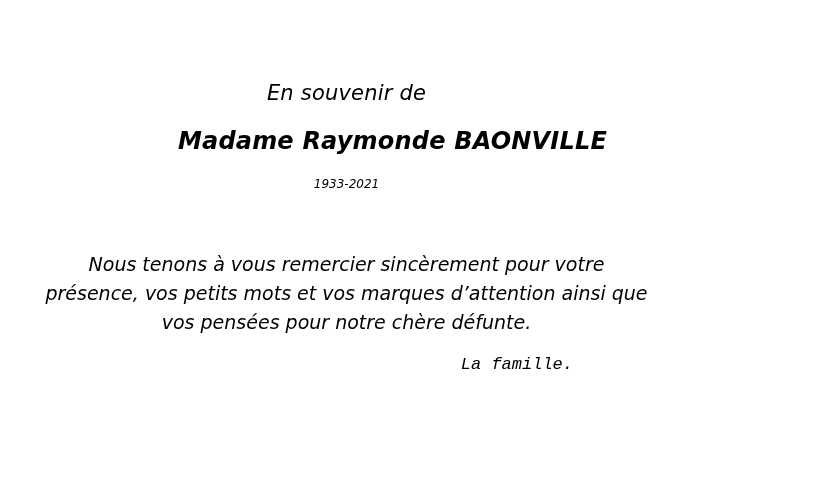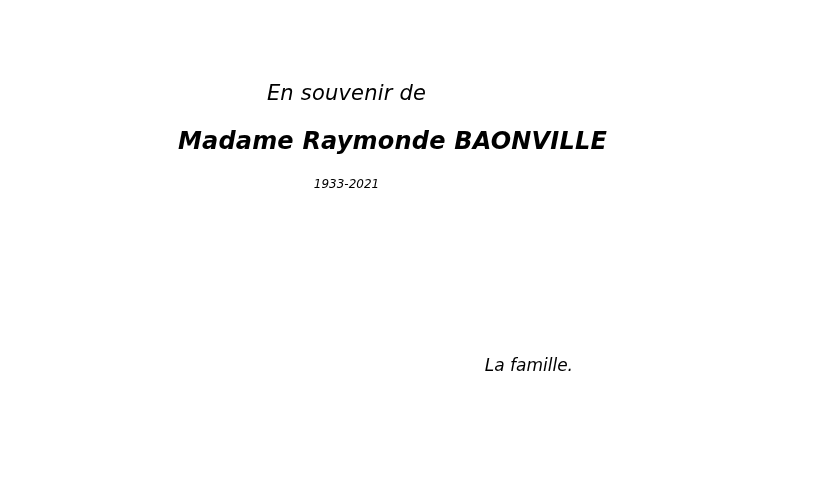--- a/index.html
+++ b/index.html
@@ -54,27 +54,29 @@
     font-size: 19px;
     line-height: 29px;
   }
   .signature {
     position: absolute;
     top: 355px;
     left: 16px;
     right: 120px;
     text-align: right;
     font-size: 17px;
+    font-family: Liberation Mono, monospace;
   }
 </style>
 </head>
 <body>
 
 <div class="page">
   <div class="intro">En souvenir de</div>
 
   <div class="name">Madame Raymonde BAONVILLE</div>
 
   <div class="dates">1933-2021</div>
 
+  <div class="message">Nous tenons à vous remercier sincèrement pour votre présence, vos petits mots et vos marques d’attention ainsi que vos pensées pour notre chère défunte.</div>
 
   <div class="signature">La famille.</div>
 </div>
 
 </body></html>

